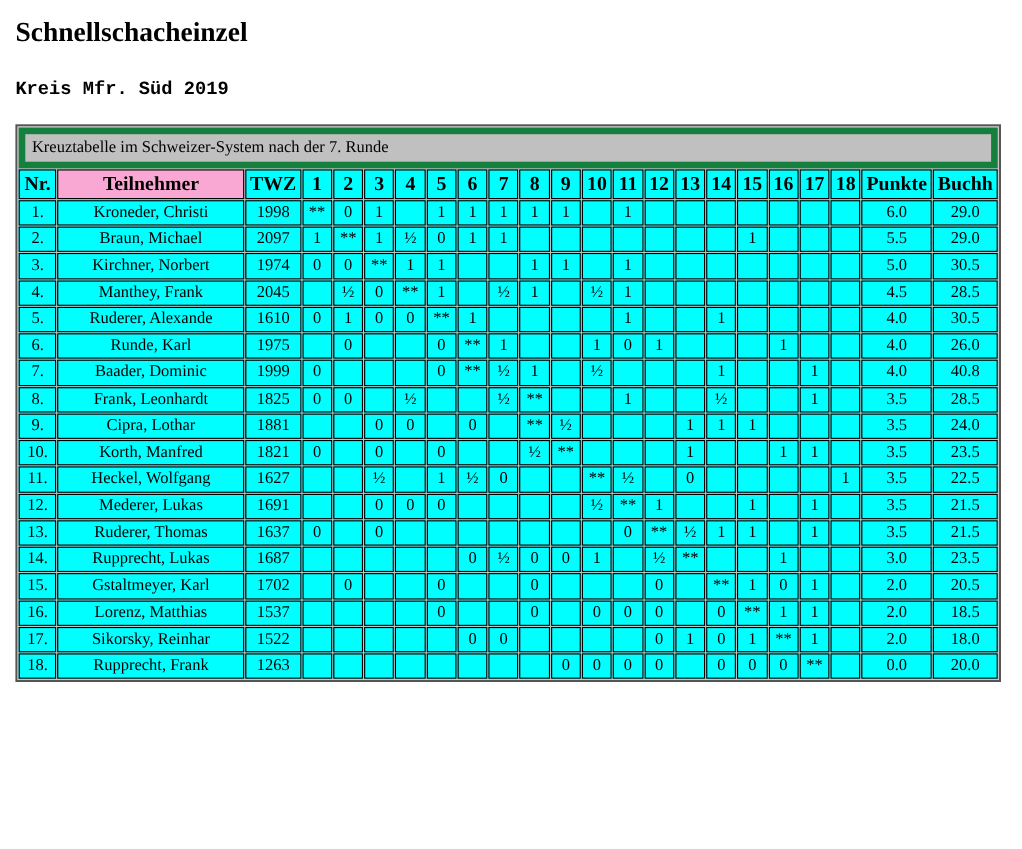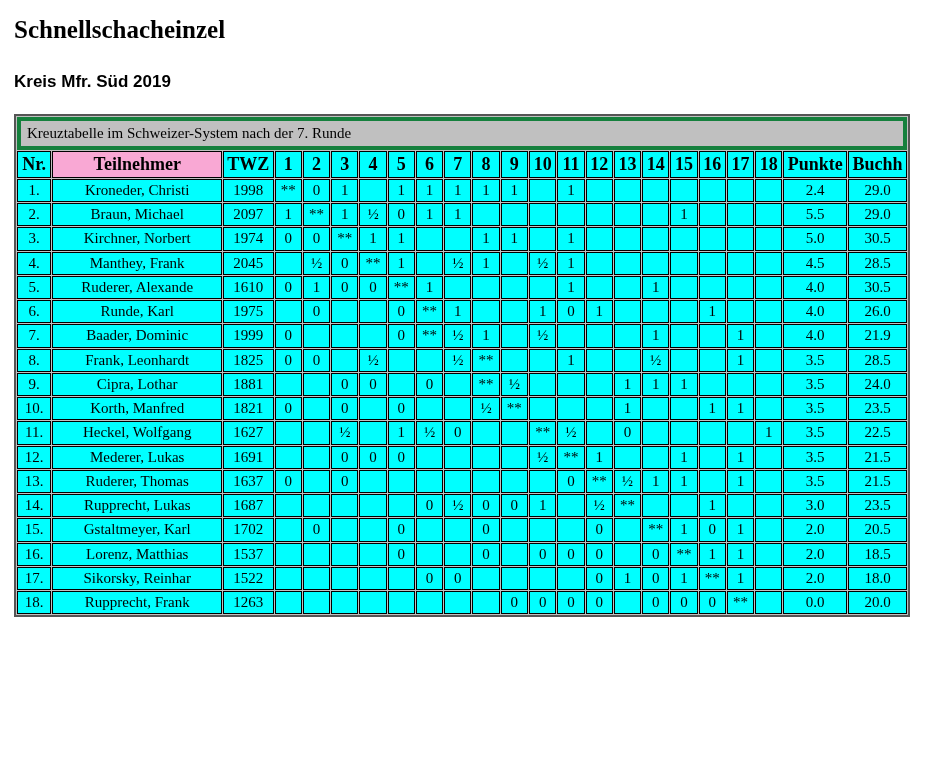--- a/index.html
+++ b/index.html
@@ -19,21 +19,21 @@
     box-sizing: border-box;
   }
   h1.title {
     font-family: "Liberation Serif", serif;
     font-size: 25px;
     font-weight: bold;
     margin: 6px 0 17px 0;
     letter-spacing: 0px;
   }
   h2.subtitle {
-    font-family: Liberation Sans, sans-serif;
+    font-family: Liberation Mono, monospace;
     font-size: 17px;
     font-weight: bold;
     margin: 28px 0 16px 0;
   }
   .table-wrap {
     margin-top: 22px;
     border: 2px solid #555555;
     background: #c0c0c0;
     width: 896px;
     box-sizing: border-box;
@@ -51,21 +51,21 @@
     border: 1px solid #000000;
     padding: 2px 3px;
     text-align: center;
     vertical-align: middle;
     font-weight: normal;
     white-space: nowrap;
     line-height: 1.15;
   }
   tr.caption-row td {
     background: #c0c0c0;
-    border: 4px solid #15803d;
+    border: 6px solid #15803d;
     text-align: left;
     font-size: 15px;
     padding: 4px 6px;
   }
   tr.head-row th {
     background: #00ffff;
     font-weight: bold;
     font-size: 18px;
     padding: 2px 3px;
   }
@@ -158,21 +158,21 @@
             <td class="rnd">1</td>
             <td class="rnd"></td>
             <td class="rnd">1</td>
             <td class="rnd"></td>
             <td class="rnd"></td>
             <td class="rnd"></td>
             <td class="rnd"></td>
             <td class="rnd"></td>
             <td class="rnd"></td>
             <td class="rnd"></td>
-            <td class="pts">2.4</td>
+            <td class="pts">6.0</td>
             <td class="buchh">29.0</td>
           </tr>
           <tr>
             <td class="nr">2.</td>
             <td class="name">Braun, Michael</td>
             <td class="twz">2097</td>
             <td class="rnd">1</td>
             <td class="rnd">**</td>
             <td class="rnd">1</td>
             <td class="rnd">½</td>
@@ -309,21 +309,21 @@
             <td class="rnd">½</td>
             <td class="rnd"></td>
             <td class="rnd"></td>
             <td class="rnd"></td>
             <td class="rnd">1</td>
             <td class="rnd"></td>
             <td class="rnd"></td>
             <td class="rnd">1</td>
             <td class="rnd"></td>
             <td class="pts">4.0</td>
-            <td class="buchh">21.9</td>
+            <td class="buchh">40.8</td>
           </tr>
           <tr>
             <td class="nr">8.</td>
             <td class="name">Frank, Leonhardt</td>
             <td class="twz">1825</td>
             <td class="rnd">0</td>
             <td class="rnd">0</td>
             <td class="rnd"></td>
             <td class="rnd">½</td>
             <td class="rnd"></td>

